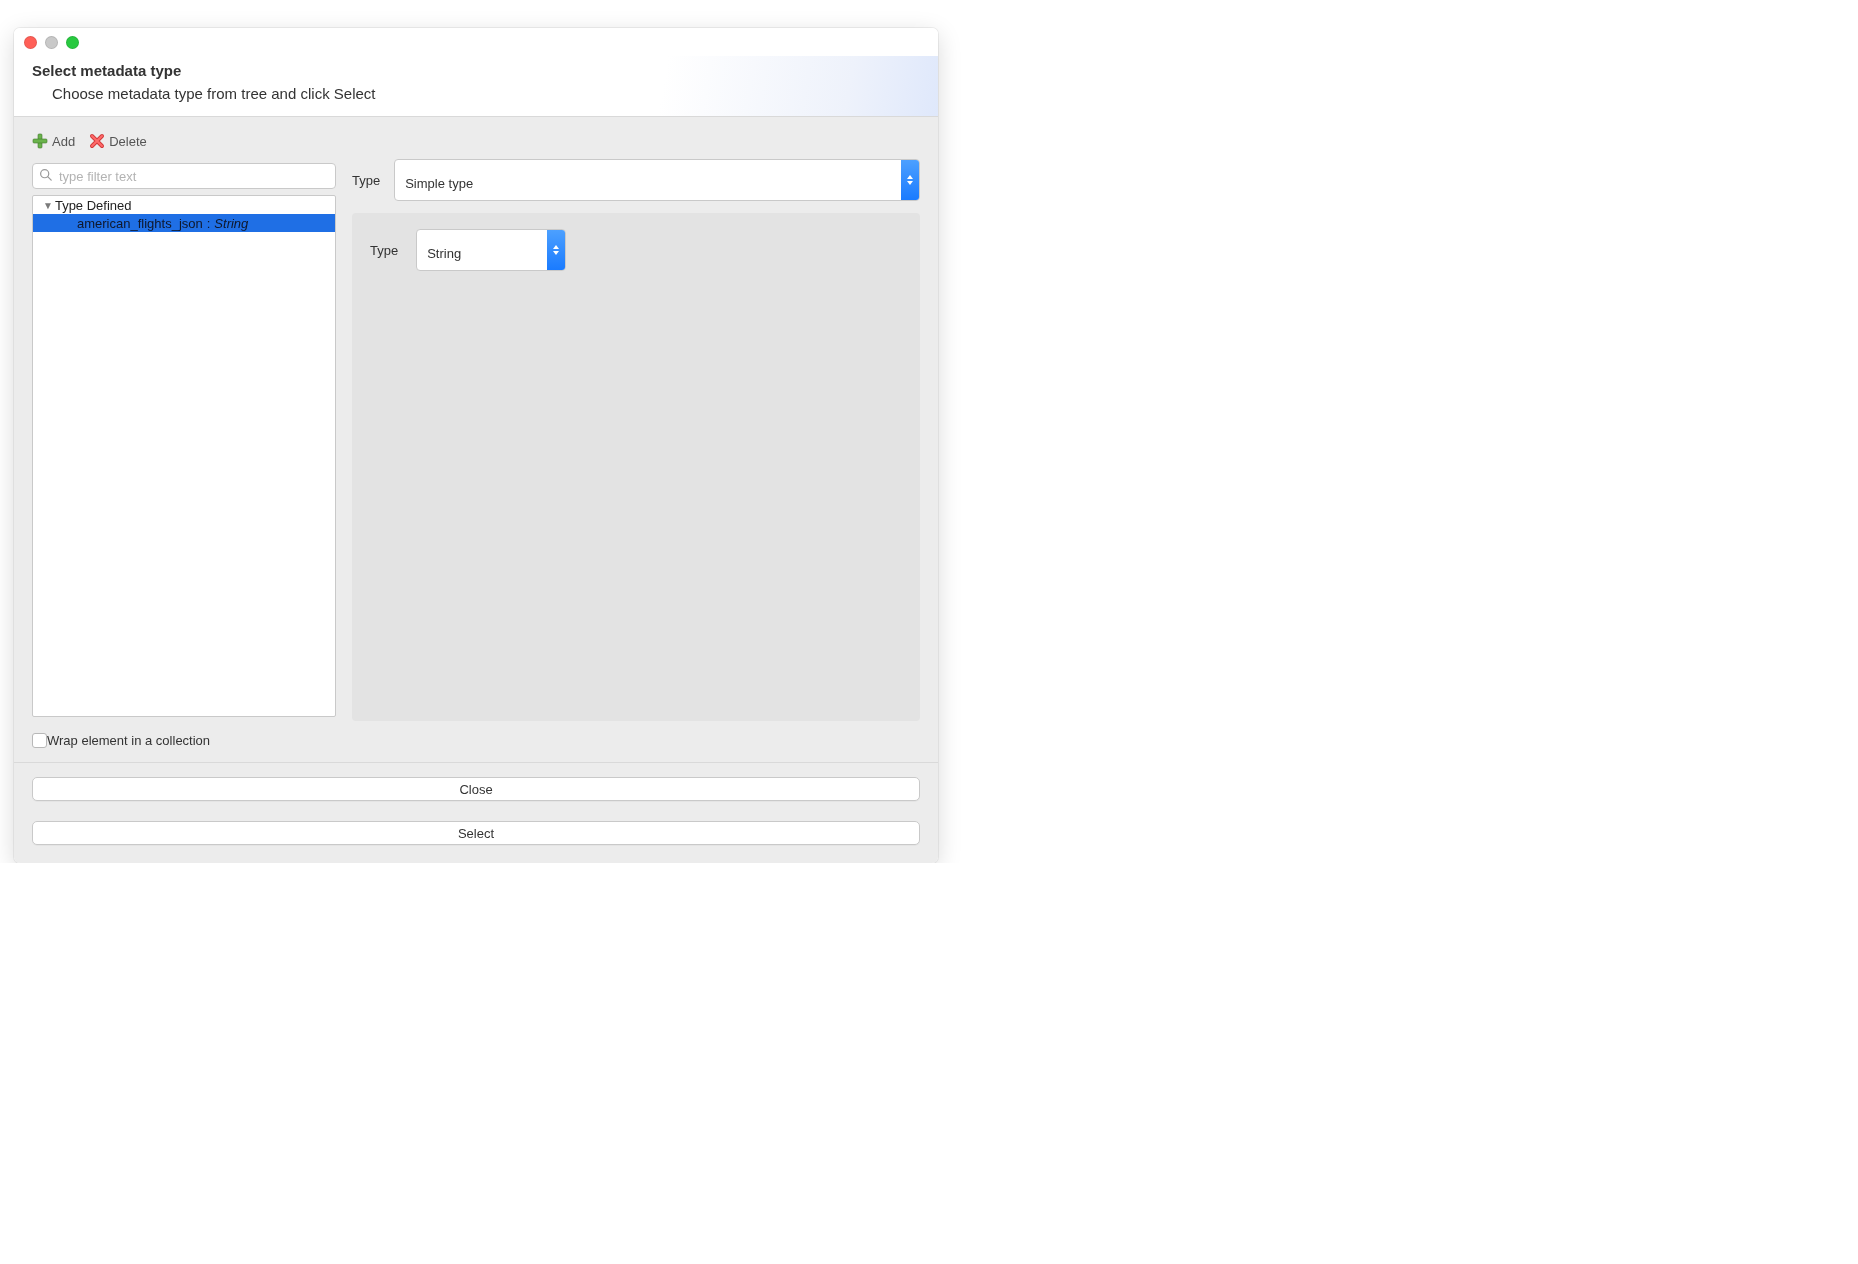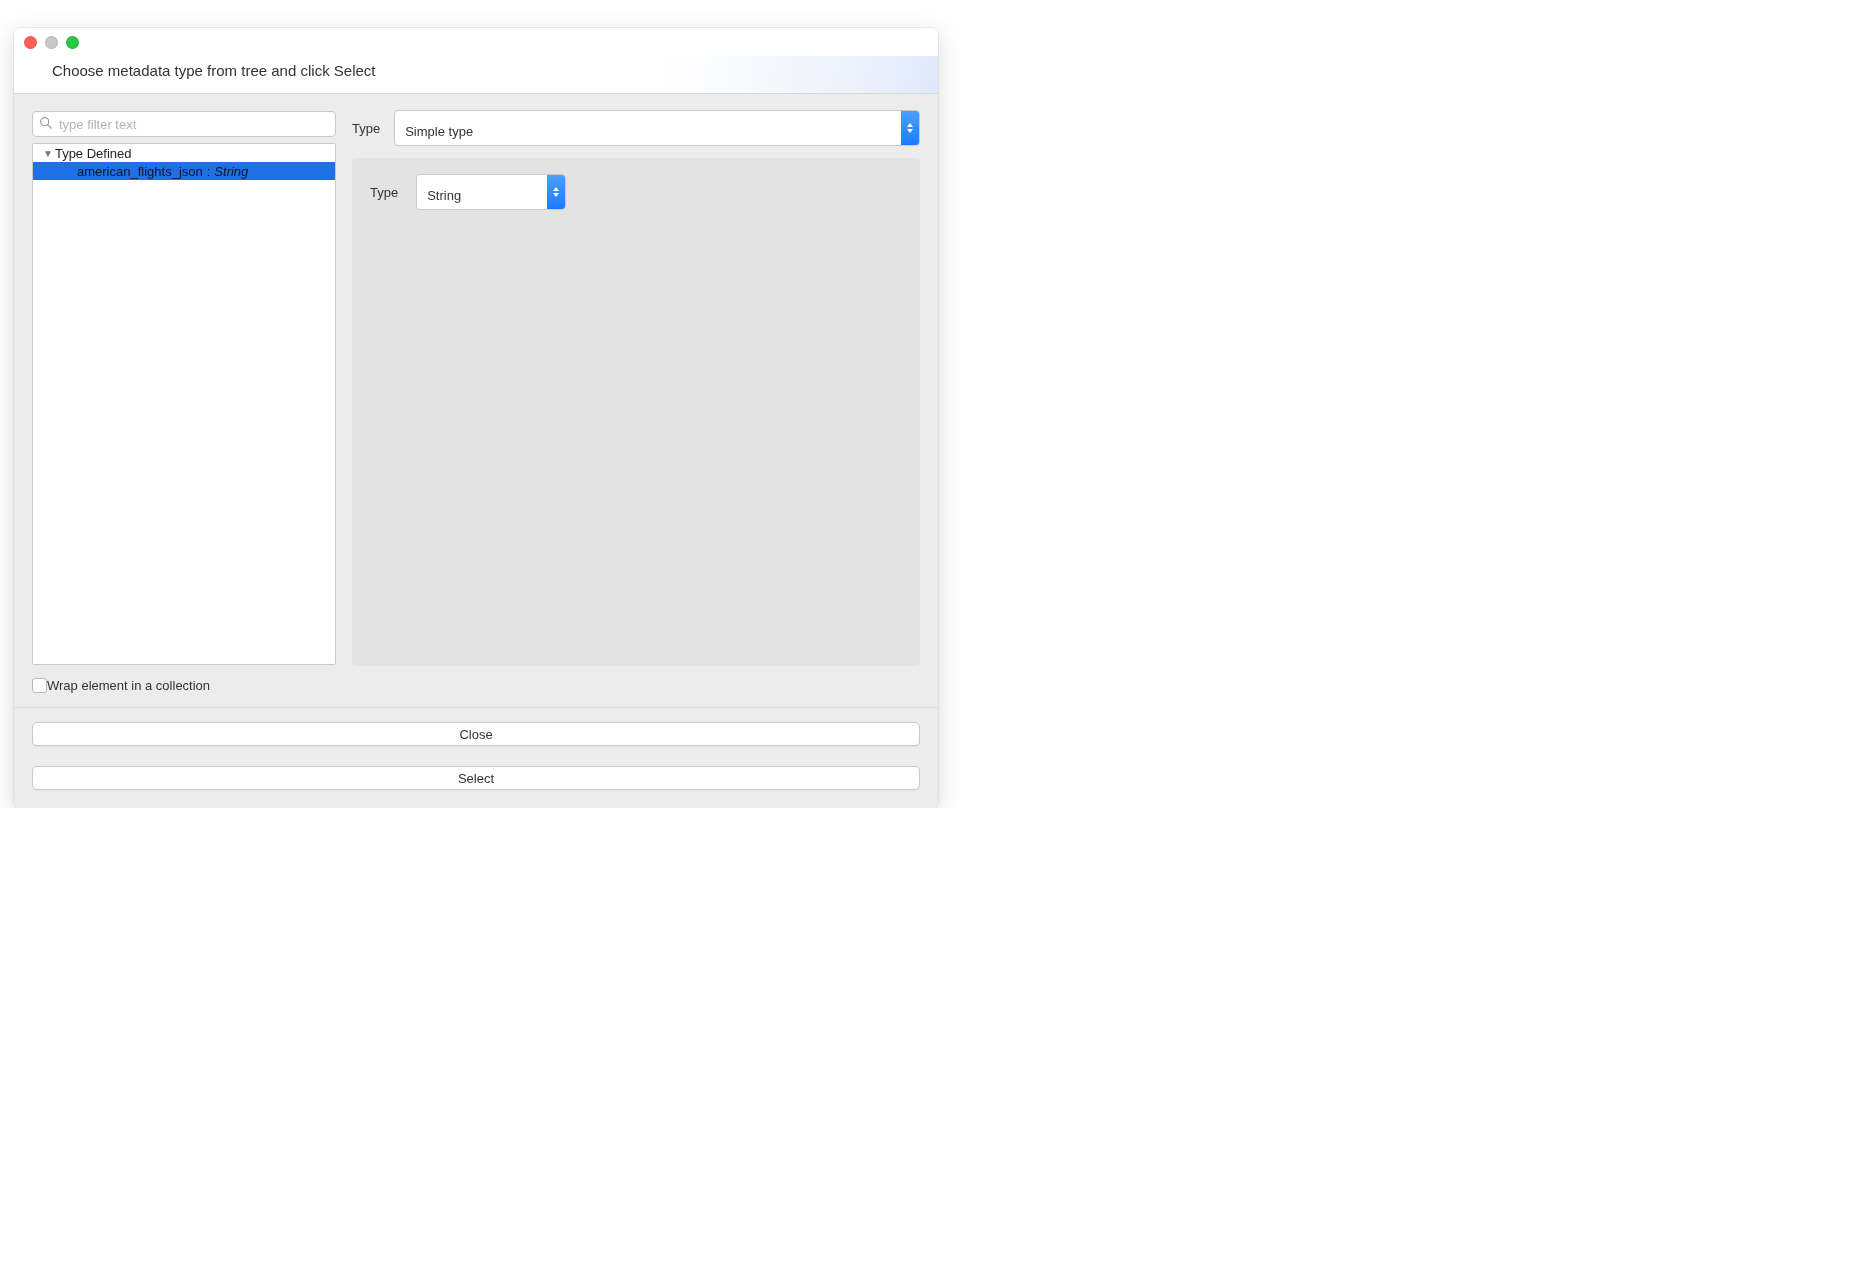--- a/index.html
+++ b/index.html
@@ -129,21 +129,21 @@
       align-items: center;
       gap: 14px;
       margin-bottom: 12px;
     }
     .type-row label { color:#333; }
     .mac-select {
       position: relative;
       background: #fff;
       border: 1px solid #c9c9c9;
       border-radius: 4px;
-      height: 36px;
+      height: 42px;
       display: flex;
       align-items: center;
       padding: 7px 28px 0 10px;
       font-size: 13px;
       color: #333;
     }
     .mac-select.large { flex: 1; }
     .mac-select.small { width: 150px; }
     .mac-select .stepper {
       position: absolute;
@@ -220,25 +220,46 @@
 
 <div class="window">
 
   <div class="titlebar">
     <div class="tl-btn tl-close"></div>
     <div class="tl-btn tl-min"></div>
     <div class="tl-btn tl-zoom"></div>
   </div>
 
   <div class="header">
+    <h1>Select metadata type</h1>
     <p>Choose metadata type from tree and click Select</p>
   </div>
 
   <div class="body">
 
+    <div class="toolbar">
+      <span class="tool-btn">
+        <span class="icon-slot">
+          <svg viewBox="0 0 16 16" width="16" height="16">
+            <rect x="6" y="1" width="4" height="14" rx="1" fill="#6ab34b" stroke="#3f7a2d" stroke-width="0.6"></rect>
+            <rect x="1" y="6" width="14" height="4" rx="1" fill="#6ab34b" stroke="#3f7a2d" stroke-width="0.6"></rect>
+          </svg>
+        </span>
+        <span>Add</span>
+      </span>
+      <span class="tool-btn">
+        <span class="icon-slot">
+          <svg viewBox="0 0 16 16" width="16" height="16">
+            <path d="M3 3 L13 13 M13 3 L3 13" stroke="#d23b3b" stroke-width="4" stroke-linecap="round"></path>
+            <path d="M3 3 L13 13 M13 3 L3 13" stroke="#ff6a6a" stroke-width="2" stroke-linecap="round"></path>
+          </svg>
+        </span>
+        <span>Delete</span>
+      </span>
+    </div>
 
     <div class="columns">
 
       <div class="left-col">
         <div class="search-wrap">
           <span class="search-icon">
             <svg width="13" height="13" viewBox="0 0 16 16">
                 <circle cx="7" cy="7" r="5" fill="none" stroke="#9a9a9a" stroke-width="1.5"></circle>
                 <line x1="11" y1="11" x2="15" y2="15" stroke="#9a9a9a" stroke-width="1.5" stroke-linecap="round"></line>
               </svg>

